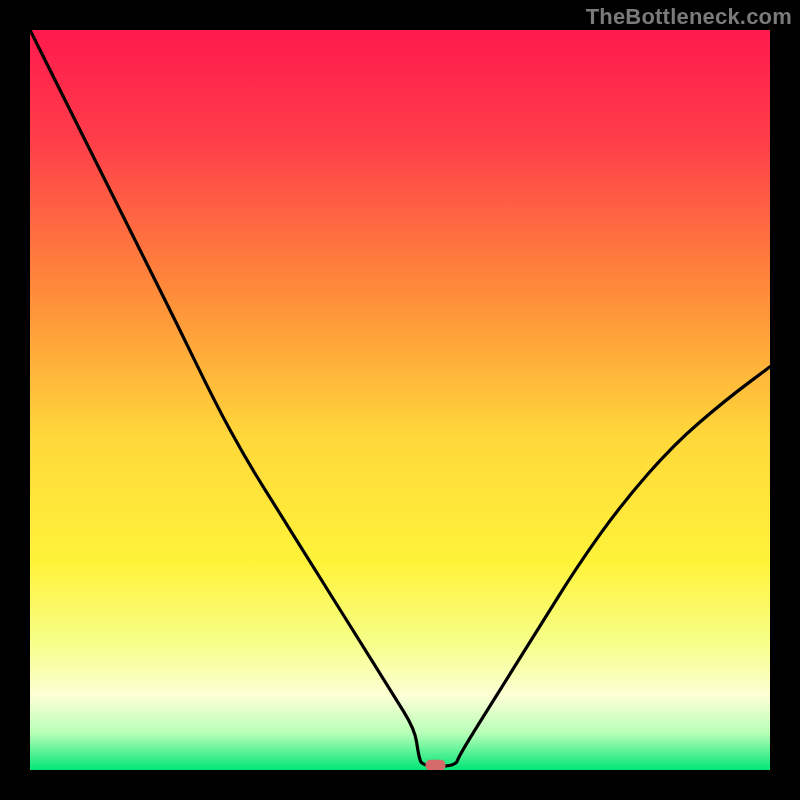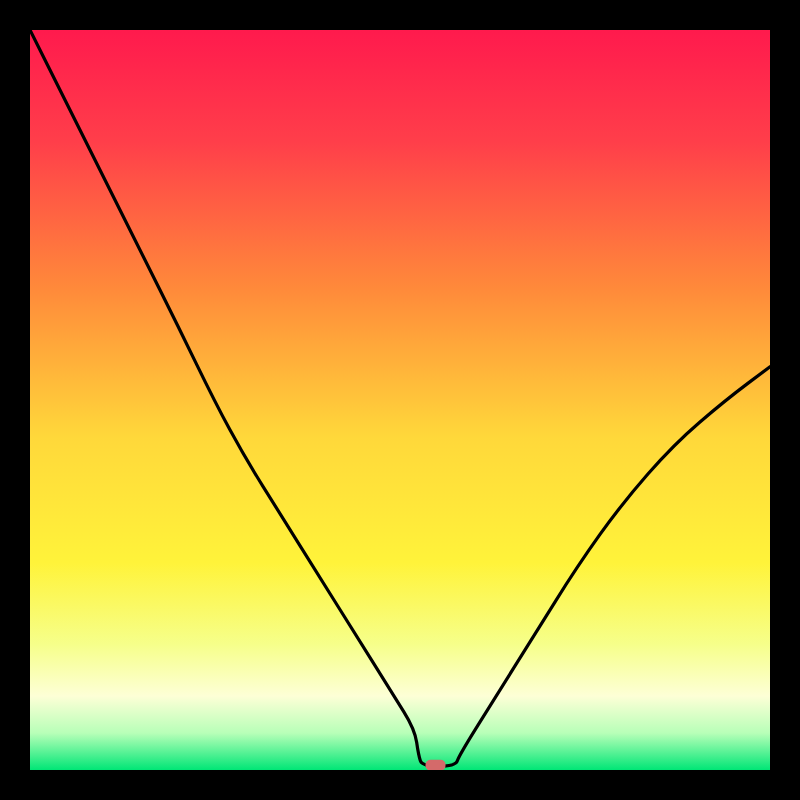--- a/index.html
+++ b/index.html
@@ -55,13 +55,14 @@
             <stop offset="95%" stop-color="#b8ffb8"></stop>
             <stop offset="100%" stop-color="#00e676"></stop>
           </linearGradient>
       </defs>
       <rect x="0" y="0" width="740" height="740" fill="url(#bg-grad)"></rect>
       <path id="curve-path" fill="none" stroke="#000" stroke-width="3.2" stroke-linejoin="round" stroke-linecap="round" d="M 0 0 Q 0 0 18.5 36.99999999999999 Q 37 73.99999999999999 55.5 110.99999999999997 Q 74 147.99999999999997 92.5 185 Q 111 222.00000000000003 129.5 259 Q 148 296 166.5 334.11 Q 185 372.22 199.8 399.6 Q 214.6 426.97999999999996 233.10000000000002 456.58 Q 251.60000000000002 486.18 270.1 515.78 Q 288.6 545.38 307.1 574.98 Q 325.6 604.5799999999999 344.1 634.18 Q 362.59999999999997 663.78 373.7 681.54 Q 384.8 699.3 386.65 712.25 Q 388.5 725.1999999999999 390.35 730.75 Q 392.20000000000005 736.3 408.85 736.3 Q 425.49999999999994 736.3 427.34999999999997 730.75 Q 429.2 725.1999999999999 447.7 695.5999999999999 Q 466.2 666 484.70000000000005 636.4000000000001 Q 503.20000000000005 606.8000000000001 525.4000000000001 571.28 Q 547.6 535.76 569.8 504.68 Q 592 473.6 617.9 444 Q 643.8 414.40000000000003 669.6999999999999 392.20000000000005 Q 695.5999999999999 370 717.8 353.35 T 740 336.7"></path>
       <rect id="marker-dot" rx="5" ry="5" width="20" height="11" x="395.52000000000004" y="729.78" fill="#d46a6a"></rect>
     </svg>
   </div>
 
+  <div class="watermark">TheBottleneck.com</div>
 </div>
 
 </body></html>

